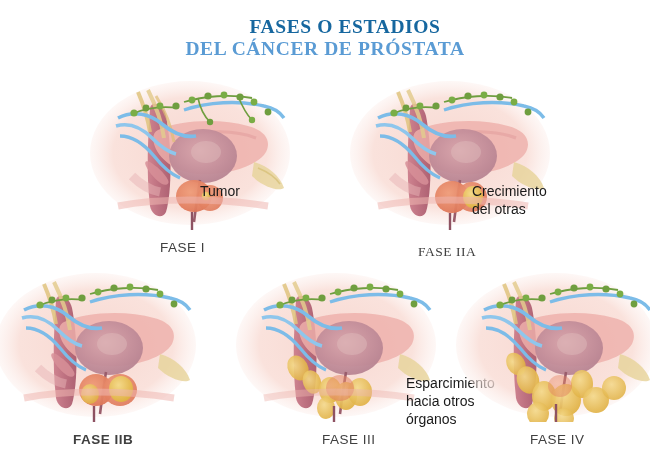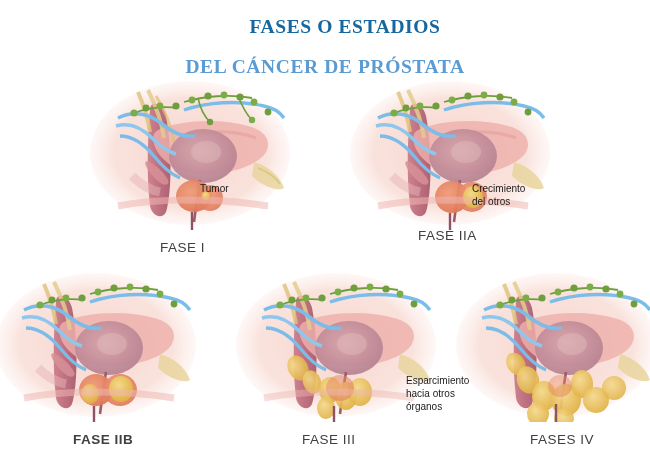--- a/index.html
+++ b/index.html
@@ -34,21 +34,21 @@
     color: #16679f;
     padding-left: 40px;
   }
   #title-line-2 {
     display: block;
     font-family: "Liberation Serif", serif;
     font-weight: bold;
     font-size: 19.5px;
     letter-spacing: 0.6px;
     color: #5a9bd4;
-    margin-top: 19px;
+    margin-top: 1px;
   }
 
   
   .panel {
     position: absolute;
   }
   .illus {
     position: absolute;
     left: 0;
     top: 0;
@@ -57,21 +57,21 @@
     position: absolute;
     font-family: "Liberation Sans", sans-serif;
     font-size: 13.5px;
     color: #404040;
     letter-spacing: 0.5px;
     white-space: nowrap;
   }
   .callout {
     position: absolute;
     font-family: "Liberation Sans", sans-serif;
-    font-size: 10px;
+    font-size: 14px;
     color: #1a1a1a;
     line-height: 1.28;
     white-space: pre-line;
   }
 
   
   #panel-fase-i      { left: 88px;  top: 80px;  width: 205px; height: 180px; }
   #panel-fase-iia    { left: 348px; top: 80px;  width: 205px; height: 180px; }
   #panel-fase-iib    { left: -6px;  top: 272px; width: 205px; height: 180px; }
   #panel-fase-iii    { left: 234px; top: 272px; width: 205px; height: 180px; }
@@ -190,22 +190,22 @@
       <circle cx="166" cy="22" r="3.4" fill="#7aad45"></circle>
       <circle cx="180" cy="32" r="3.4" fill="#6f9e3f"></circle>
     </g>
     <ellipse cx="104" cy="117" rx="17" ry="16" fill="url(#prosA)" opacity="0.95"></ellipse>
     <ellipse cx="124" cy="117" rx="15" ry="15" fill="url(#prosA)" opacity="0.9"></ellipse>
     <ellipse cx="125" cy="117" rx="10" ry="11" fill="url(#tumA)"></ellipse>
     <path d="M102 133 C102 141 102 146 102 150" stroke="#8e5262" stroke-width="2.4" fill="none"></path>
     <path d="M30 126 C70 118 130 118 180 126" stroke="#eeb6b0" stroke-width="7" fill="none" opacity="0.55"></path>
   </svg>
   <div class="callout" style="left:124px; top:103px;">Crecimiento
-del otros</div>
-  <div class="fase-label" style="left:70px; top:148px;">FASE IIA</div>
+del otras</div>
+  <div class="fase-label" style="left:70px; top:164px;font-family:Liberation Serif, serif;">FASE IIA</div>
 </div>
 
 <div class="panel" id="panel-fase-iib">
   <svg class="illus" width="205" height="150" viewBox="0 0 205 150">
     <ellipse cx="102" cy="73" rx="100" ry="72" fill="url(#bgA)"></ellipse>
     <path d="M62 28 C60 58 58 92 62 126 C64 136 74 140 78 132 C84 112 84 66 78 36 C75 24 64 20 62 28 Z" fill="url(#rectA)" opacity="0.93"></path>
     <path d="M44 96 C52 104 62 110 72 112" stroke="#e7b4b6" stroke-width="9" fill="none" opacity="0.5"></path>
     <path d="M70 50 C92 40 132 38 160 46 C176 50 184 60 178 72 C170 86 138 96 110 94 C86 92 70 78 66 64 C64 56 66 52 70 50 Z" fill="#eeb0ab" opacity="0.82"></path>
     <ellipse cx="115" cy="76" rx="34" ry="27" fill="url(#bladA)" opacity="0.93"></ellipse>
     <ellipse cx="118" cy="72" rx="15" ry="11" fill="#e0bcbd" opacity="0.45"></ellipse>
@@ -278,21 +278,21 @@
       <ellipse cx="112" cy="124" rx="11" ry="14" fill="url(#tumA)" opacity="0.92"></ellipse>
       <ellipse cx="92" cy="136" rx="9" ry="11" fill="url(#tumA)" opacity="0.88"></ellipse>
       <ellipse cx="126" cy="120" rx="12" ry="14" fill="url(#tumA)" opacity="0.9"></ellipse>
     </g>
     <ellipse cx="106" cy="116" rx="14" ry="13" fill="url(#prosA)" opacity="0.55"></ellipse>
     <path d="M100 134 C100 142 100 146 100 150" stroke="#8e5262" stroke-width="2.4" fill="none"></path>
     <path d="M30 126 C70 118 130 118 180 126" stroke="#eeb6b0" stroke-width="7" fill="none" opacity="0.45"></path>
   </svg>
   <div class="callout" style="left:172px; top:103px;">Esparcimiento
 hacia otros órganos</div>
-  <div class="fase-label" style="left:68px; top:160px;">FASE III</div>
+  <div class="fase-label" style="left:88px; top:160px;">FASE III</div>
 </div>
 
 <div class="panel" id="panel-fase-iv">
   <svg class="illus" width="205" height="150" viewBox="0 0 205 150">
     <ellipse cx="102" cy="73" rx="100" ry="72" fill="url(#bgA)"></ellipse>
     <path d="M62 28 C60 58 58 92 62 126 C64 136 74 140 78 132 C84 112 84 66 78 36 C75 24 64 20 62 28 Z" fill="url(#rectA)" opacity="0.93"></path>
     <path d="M70 50 C92 40 132 38 160 46 C176 50 184 60 178 72 C170 86 138 96 110 94 C86 92 70 78 66 64 C64 56 66 52 70 50 Z" fill="#eeb0ab" opacity="0.82"></path>
     <ellipse cx="115" cy="76" rx="34" ry="27" fill="url(#bladA)" opacity="0.93"></ellipse>
     <ellipse cx="118" cy="72" rx="15" ry="11" fill="#e0bcbd" opacity="0.45"></ellipse>
     <path d="M112 100 C110 112 108 126 106 142" stroke="#9a5d6b" stroke-width="2.6" fill="none"></path>
@@ -325,14 +325,14 @@
       <ellipse cx="112" cy="128" rx="15" ry="16" fill="url(#tumA)" opacity="0.93"></ellipse>
       <ellipse cx="128" cy="112" rx="11" ry="14" fill="url(#tumA)" opacity="0.9"></ellipse>
       <ellipse cx="142" cy="128" rx="13" ry="13" fill="url(#tumA)" opacity="0.9"></ellipse>
       <ellipse cx="160" cy="116" rx="12" ry="12" fill="url(#tumA)" opacity="0.85"></ellipse>
       <ellipse cx="110" cy="146" rx="10" ry="10" fill="url(#tumA)" opacity="0.85"></ellipse>
     </g>
     <ellipse cx="106" cy="114" rx="12" ry="11" fill="url(#prosA)" opacity="0.45"></ellipse>
     <path d="M102 132 C102 140 102 146 102 150" stroke="#8e5262" stroke-width="2.4" fill="none"></path>
   </svg>
   <div class="callout" style="left:-58px; top:103px;"></div>
-  <div class="fase-label" style="left:76px; top:160px;">FASES IV</div>
+  <div class="fase-label" style="left:76px; top:160px;">FASE IV</div>
 </div>
 
 </body></html>

